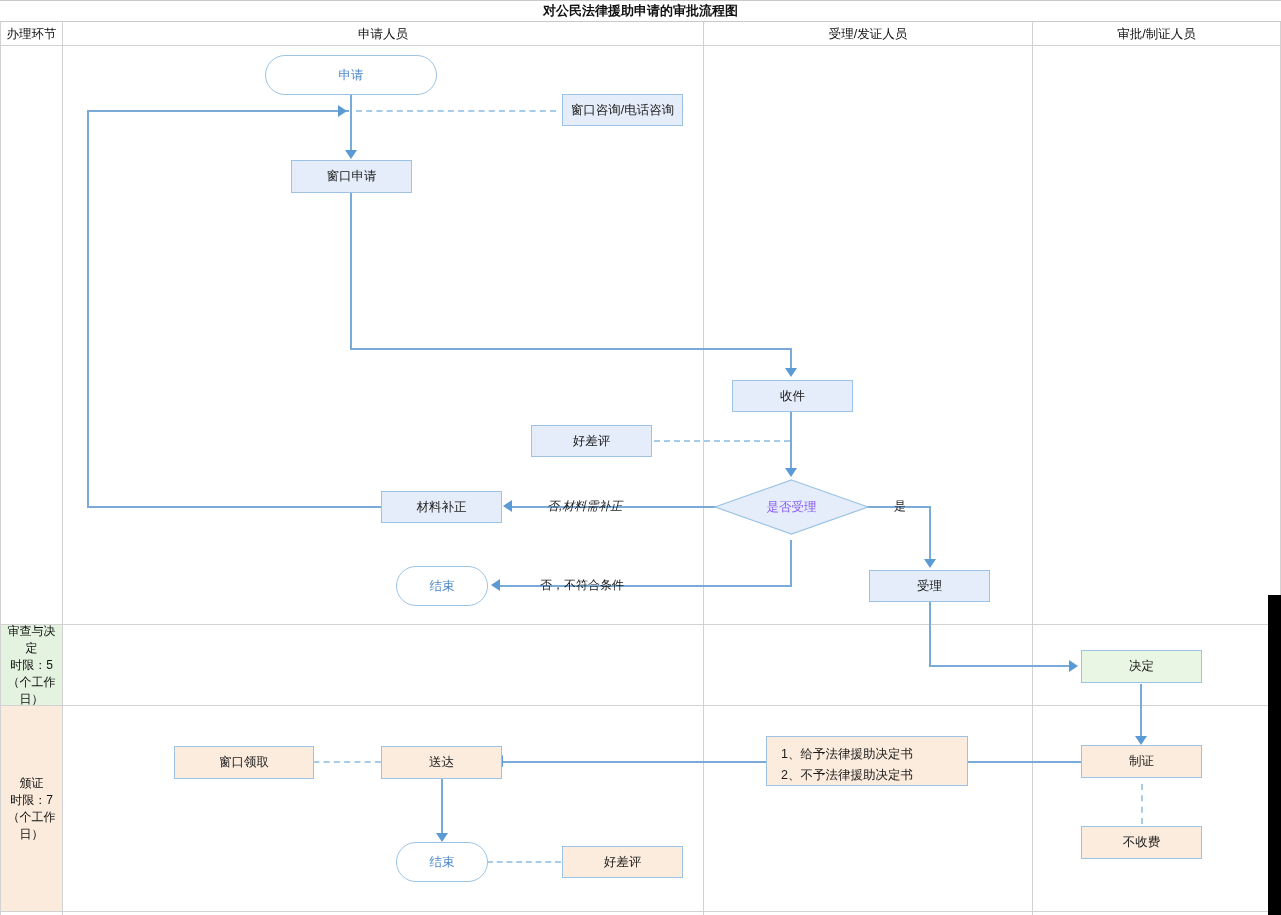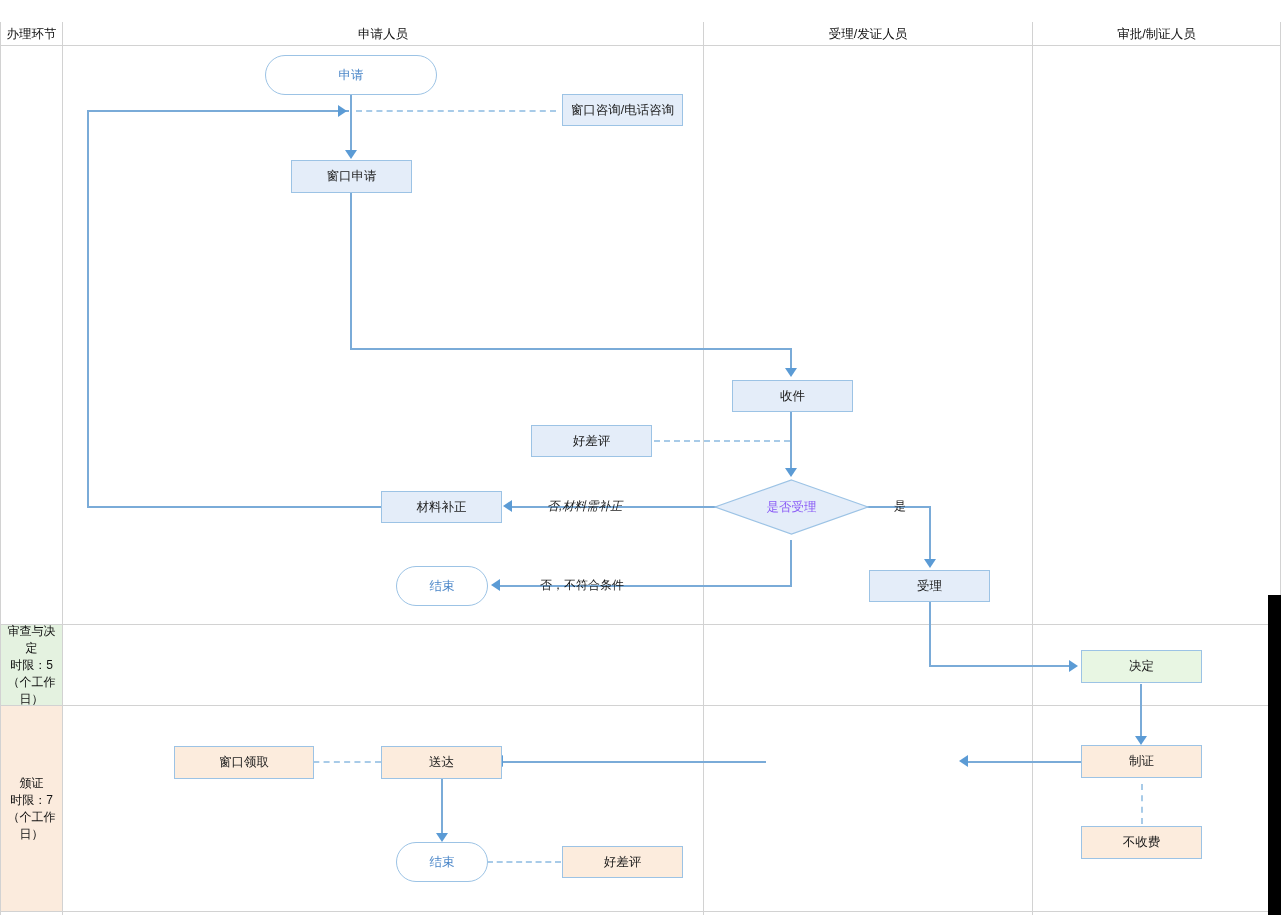--- a/index.html
+++ b/index.html
@@ -52,20 +52,21 @@
 
   .elabel{position:absolute;font-size:12px;color:#1a1a1a;white-space:nowrap;}
 
   .scroll-shadow{position:absolute;background:#000;}
 </style>
 </head>
 <body>
 
 <div id="page">
 
+  <div class="titlebar">对公民法律援助申请的审批流程图</div>
 
   <div class="headerrow">
     <div class="hcell" style="left:1px;width:61px;">办理环节</div>
     <div class="hcell" style="left:63px;width:640px;">申请人员</div>
     <div class="hcell" style="left:704px;width:328px;">受理/发证人员</div>
     <div class="hcell" style="left:1033px;width:247px;">审批/制证人员</div>
   </div>
 
   <div class="hline" style="top:45px;"></div>
   <div class="hline" style="top:624px;"></div>
@@ -153,20 +154,21 @@
   <div class="node fill-blue" style="left:381px;top:491px;width:121px;height:32px;">材料补正</div>
 
   <div class="node terminator" style="left:396px;top:566px;width:92px;height:40px;">结束</div>
 
   <div class="node fill-blue" style="left:869px;top:570px;width:121px;height:32px;">受理</div>
 
   <div class="node fill-green" style="left:1081px;top:650px;width:121px;height:33px;">决定</div>
 
   <div class="node fill-orange" style="left:1081px;top:745px;width:121px;height:33px;">制证</div>
 
+  <div class="node fill-orange note-multiline" style="left:766px;top:736px;width:202px;height:50px;">1、给予法律援助决定书<br>2、不予法律援助决定书</div>
 
   <div class="node fill-orange" style="left:1081px;top:826px;width:121px;height:33px;">不收费</div>
 
   <div class="node fill-orange" style="left:381px;top:746px;width:121px;height:33px;">送达</div>
 
   <div class="node fill-orange" style="left:174px;top:746px;width:140px;height:33px;">窗口领取</div>
 
   <div class="node terminator" style="left:396px;top:842px;width:92px;height:40px;">结束</div>
 
   <div class="node fill-orange" style="left:562px;top:846px;width:121px;height:32px;">好差评</div>

